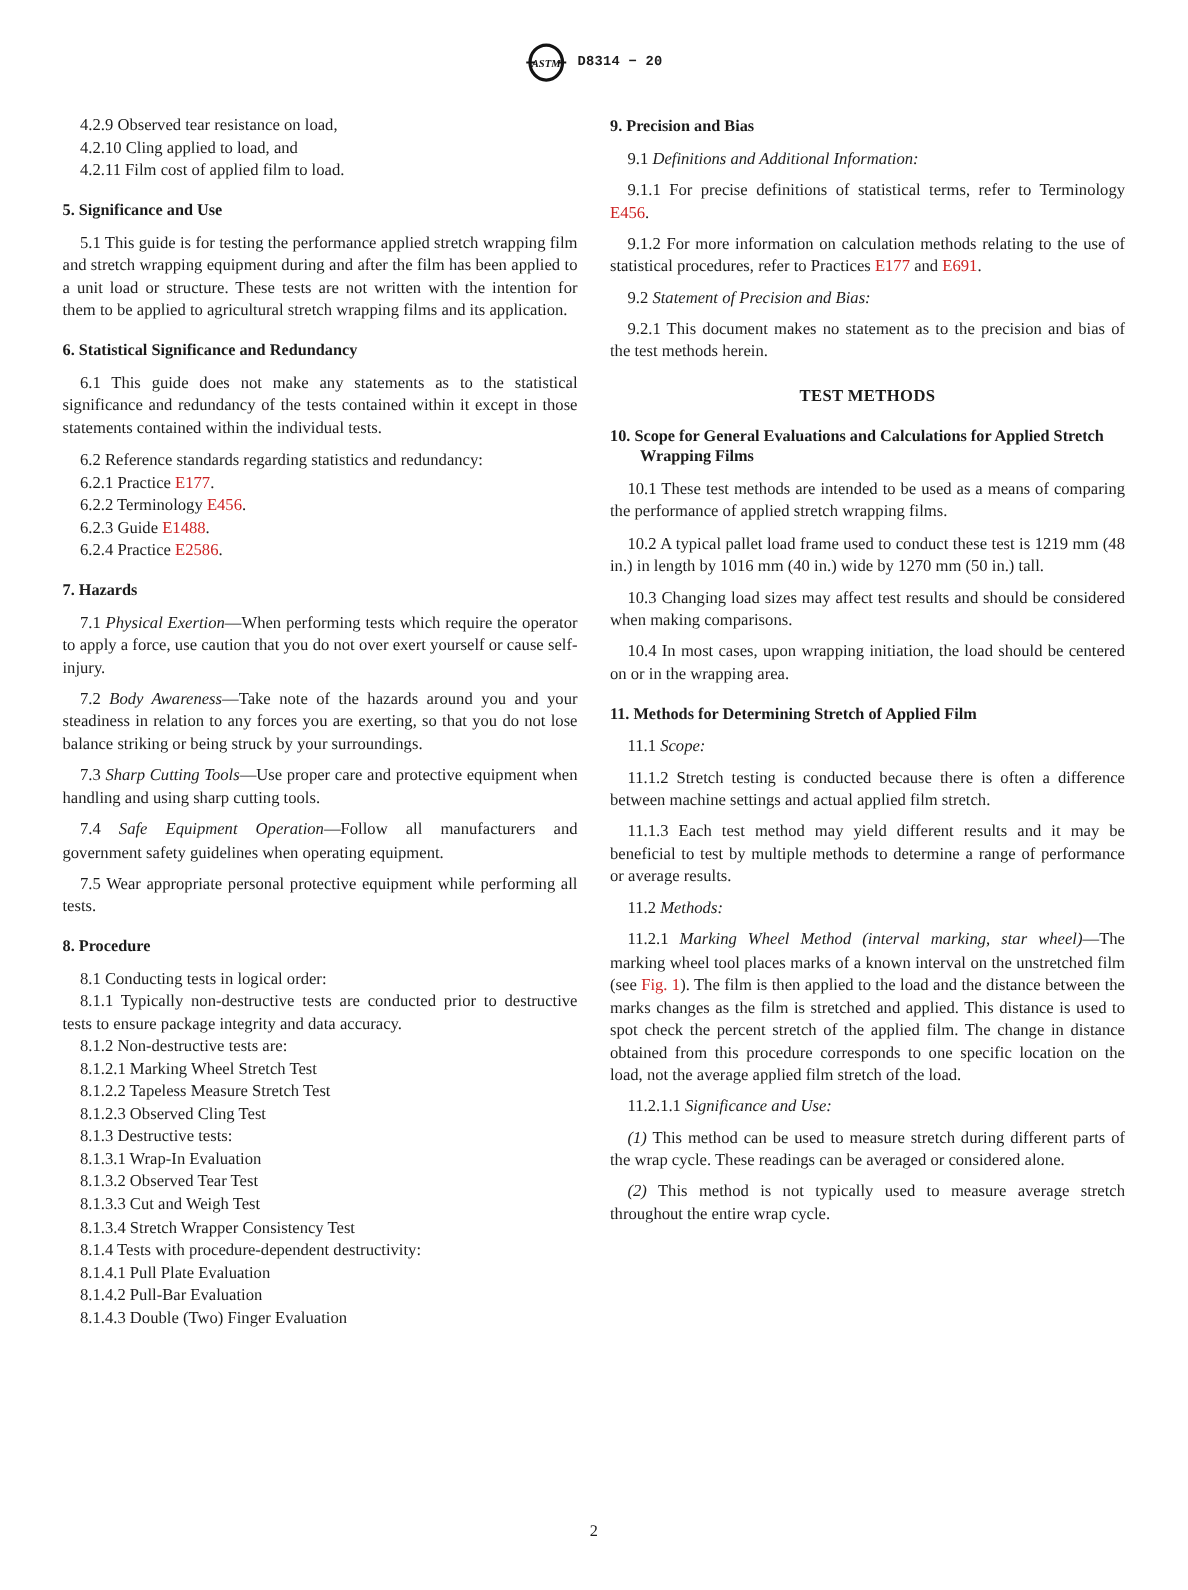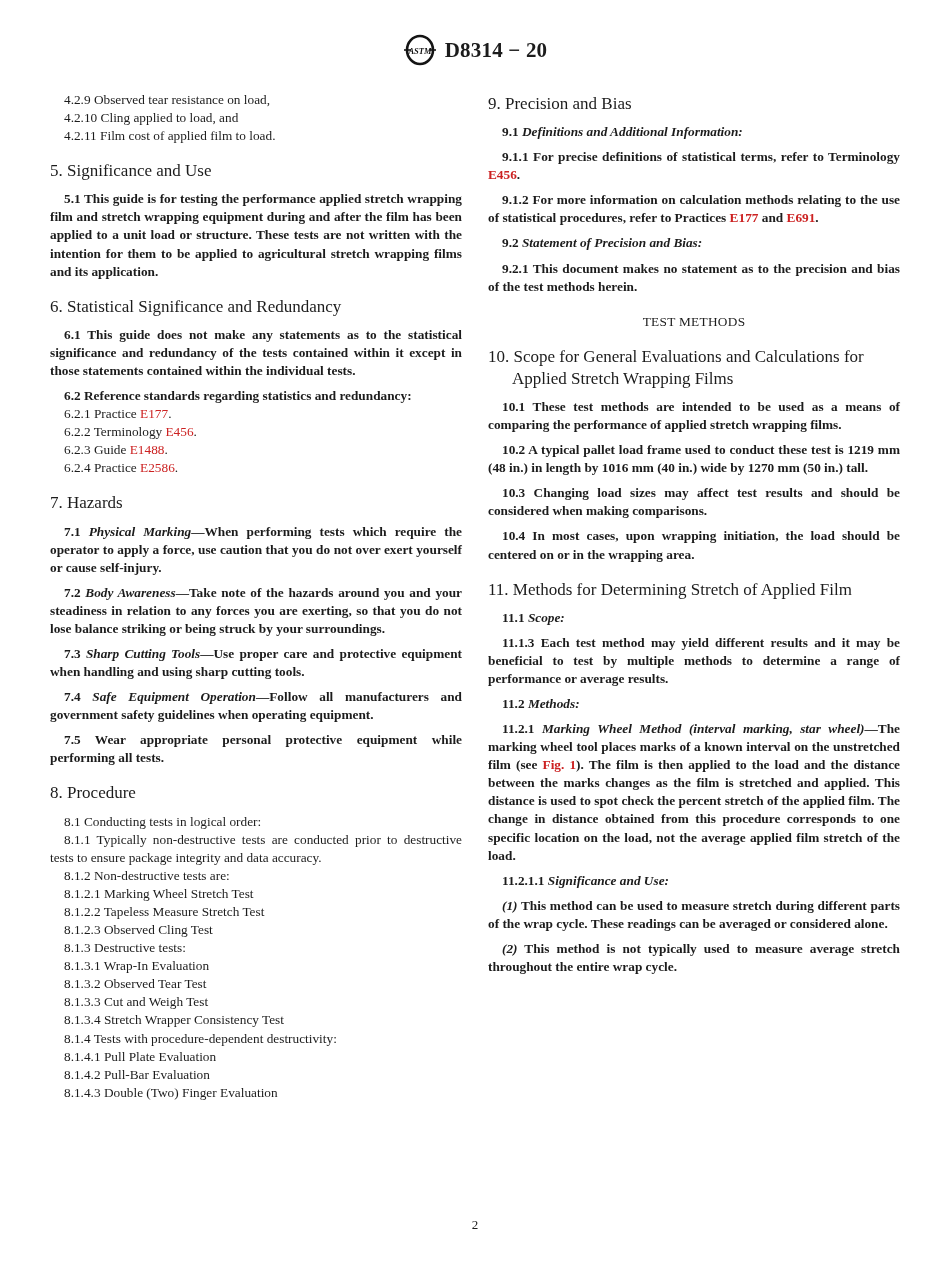--- a/index.html
+++ b/index.html
@@ -13,33 +13,33 @@
     font-family:"Liberation Serif","DejaVu Serif",serif;
     color:var(--text-color);
     font-size:13.3px;line-height:1.36;
     -webkit-hyphens:auto;hyphens:auto;
   }
   .page{position:relative;width:950px;height:1272px;padding:34px 50px 0;}
   .page-header{
     display:flex;align-items:center;justify-content:center;
     gap:8px;margin-bottom:16px;
   }
-  .doc-title{font-weight:bold;font-size:21px;letter-spacing:.2px;}
+  .doc-title{font-weight:bold;font-size:11px;letter-spacing:.2px;font-family:Liberation Mono, monospace;}
   .columns{display:flex;gap:26px;margin-top:25px;}
   .col{flex:1 1 0;min-width:0;}
   p{margin:0;}
-  .para{margin-top:7px;text-indent:14px;text-align:justify;font-weight:bold;}
+  .para{margin-top:7px;text-indent:14px;text-align:justify;}
   .li{margin:0;text-indent:14px;text-align:justify;}
   h2{
-    font-size:17px;font-weight:normal;margin:15px 0 8px;line-height:1.3;
+    font-size:13px;font-weight:bold;margin:15px 0 8px;line-height:1.3;
   }
   .col > h2:first-child{margin-top:2px;}
   .hang{padding-left:24px;text-indent:-24px;}
   .part-heading{
-    text-align:center;font-weight:normal;margin:17px 0 6px;letter-spacing:.3px;
+    text-align:center;font-weight:bold;margin:17px 0 6px;letter-spacing:.3px;
   }
   .sg-em{font-style:italic;}
   .sg-link{color:var(--link-color);cursor:pointer;}
   .sg-plain{}
   .page-footer{
     position:absolute;left:0;bottom:38px;width:100%;text-align:center;
     font-size:13px;
   }
   .logo-svg{display:block;}
 </style>
@@ -72,21 +72,21 @@
 
       <h2>6. Statistical Significance and Redundancy</h2>
       <p class="para">6.1 This guide does not make any statements as to the statistical significance and redundancy of the tests contained within it except in those statements contained within the individual tests.</p>
       <p class="para">6.2 Reference standards regarding statistics and redundancy:</p>
       <p class="li"><span class="sg-plain">6.2.1 Practice </span><span class="sg-link">E177</span><span class="sg-plain">.</span></p>
       <p class="li"><span class="sg-plain">6.2.2 Terminology </span><span class="sg-link">E456</span><span class="sg-plain">.</span></p>
       <p class="li"><span class="sg-plain">6.2.3 Guide </span><span class="sg-link">E1488</span><span class="sg-plain">.</span></p>
       <p class="li"><span class="sg-plain">6.2.4 Practice </span><span class="sg-link">E2586</span><span class="sg-plain">.</span></p>
 
       <h2>7. Hazards</h2>
-      <p class="para"><span class="sg-plain">7.1 </span><span class="sg-em">Physical Marking</span><span class="sg-plain">—When performing tests which require the operator to apply a force, use caution that you do not over exert yourself or cause self-injury.</span></p>
+      <p class="para"><span class="sg-plain">7.1 </span><span class="sg-em">Physical Exertion</span><span class="sg-plain">—When performing tests which require the operator to apply a force, use caution that you do not over exert yourself or cause self-injury.</span></p>
       <p class="para"><span class="sg-plain">7.2 </span><span class="sg-em">Body Awareness</span><span class="sg-plain">—Take note of the hazards around you and your steadiness in relation to any forces you are exerting, so that you do not lose balance striking or being struck by your surroundings.</span></p>
       <p class="para"><span class="sg-plain">7.3 </span><span class="sg-em">Sharp Cutting Tools</span><span class="sg-plain">—Use proper care and protective equipment when handling and using sharp cutting tools.</span></p>
       <p class="para"><span class="sg-plain">7.4 </span><span class="sg-em">Safe Equipment Operation</span><span class="sg-plain">—Follow all manufacturers and government safety guidelines when operating equipment.</span></p>
       <p class="para">7.5 Wear appropriate personal protective equipment while performing all tests.</p>
 
       <h2>8. Procedure</h2>
       <p class="li">8.1 Conducting tests in logical order:</p>
       <p class="li">8.1.1 Typically non-destructive tests are conducted prior to destructive tests to ensure package integrity and data accuracy.</p>
       <p class="li">8.1.2 Non-destructive tests are:</p>
       <p class="li">8.1.2.1 Marking Wheel Stretch Test</p>
@@ -114,20 +114,21 @@
       <p class="part-heading">TEST METHODS</p>
 
       <h2 class="hang">10. Scope for General Evaluations and Calculations for Applied Stretch Wrapping Films</h2>
       <p class="para">10.1 These test methods are intended to be used as a means of comparing the performance of applied stretch wrapping films.</p>
       <p class="para">10.2 A typical pallet load frame used to conduct these test is 1219 mm (48 in.) in length by 1016 mm (40 in.) wide by 1270 mm (50 in.) tall.</p>
       <p class="para">10.3 Changing load sizes may affect test results and should be considered when making comparisons.</p>
       <p class="para">10.4 In most cases, upon wrapping initiation, the load should be centered on or in the wrapping area.</p>
 
       <h2>11. Methods for Determining Stretch of Applied Film</h2>
       <p class="para"><span class="sg-plain">11.1 </span><span class="sg-em">Scope:</span></p>
+      <p class="para">11.1.2 Stretch testing is conducted because there is often a difference between machine settings and actual applied film stretch.</p>
       <p class="para">11.1.3 Each test method may yield different results and it may be beneficial to test by multiple methods to determine a range of performance or average results.</p>
       <p class="para"><span class="sg-plain">11.2 </span><span class="sg-em">Methods:</span></p>
       <p class="para"><span class="sg-plain">11.2.1 </span><span class="sg-em">Marking Wheel Method (interval marking, star wheel)</span><span class="sg-plain">—The marking wheel tool places marks of a known interval on the unstretched film (see </span><span class="sg-link">Fig. 1</span><span class="sg-plain">). The film is then applied to the load and the distance between the marks changes as the film is stretched and applied. This distance is used to spot check the percent stretch of the applied film. The change in distance obtained from this procedure corresponds to one specific location on the load, not the average applied film stretch of the load.</span></p>
       <p class="para"><span class="sg-plain">11.2.1.1 </span><span class="sg-em">Significance and Use:</span></p>
       <p class="para"><span class="sg-em">(1)</span><span class="sg-plain"> This method can be used to measure stretch during different parts of the wrap cycle. These readings can be averaged or considered alone.</span></p>
       <p class="para"><span class="sg-em">(2)</span><span class="sg-plain"> This method is not typically used to measure average stretch throughout the entire wrap cycle.</span></p>
     </div>
 
   </div>
 

